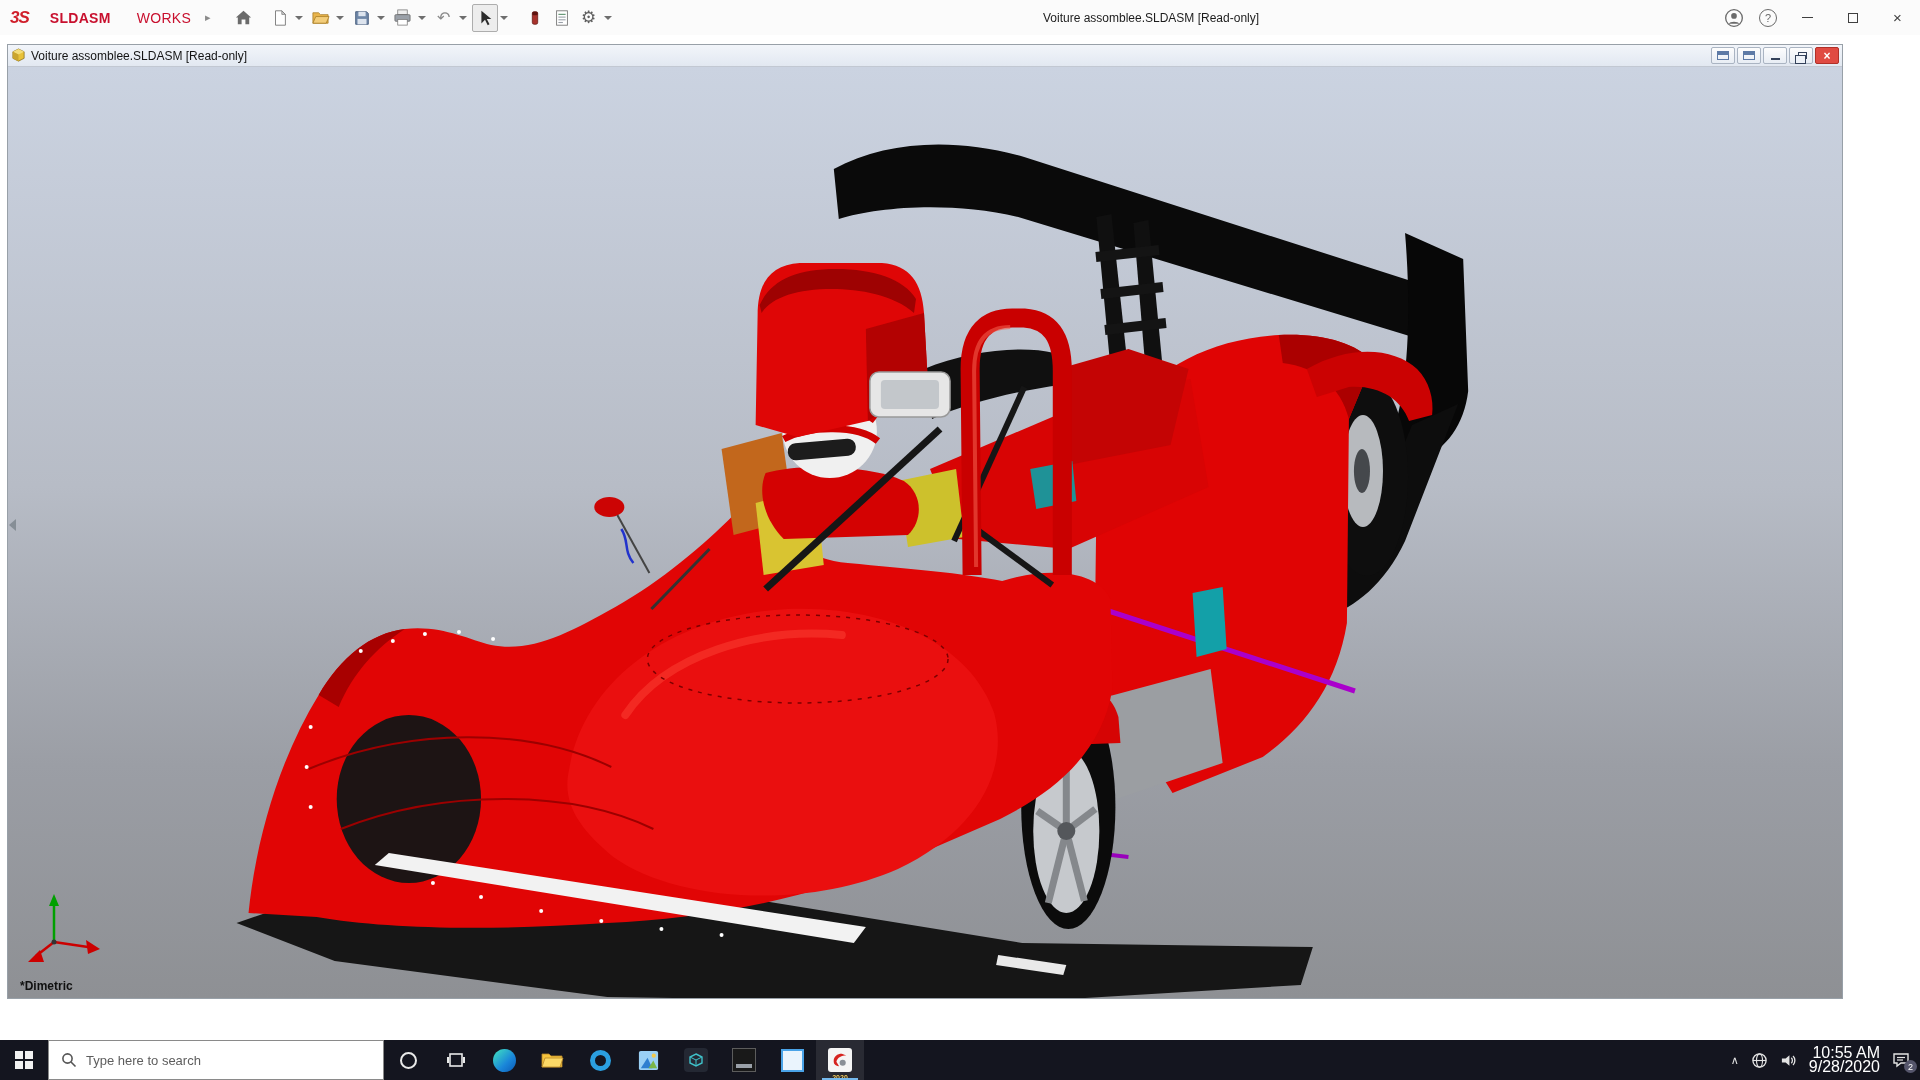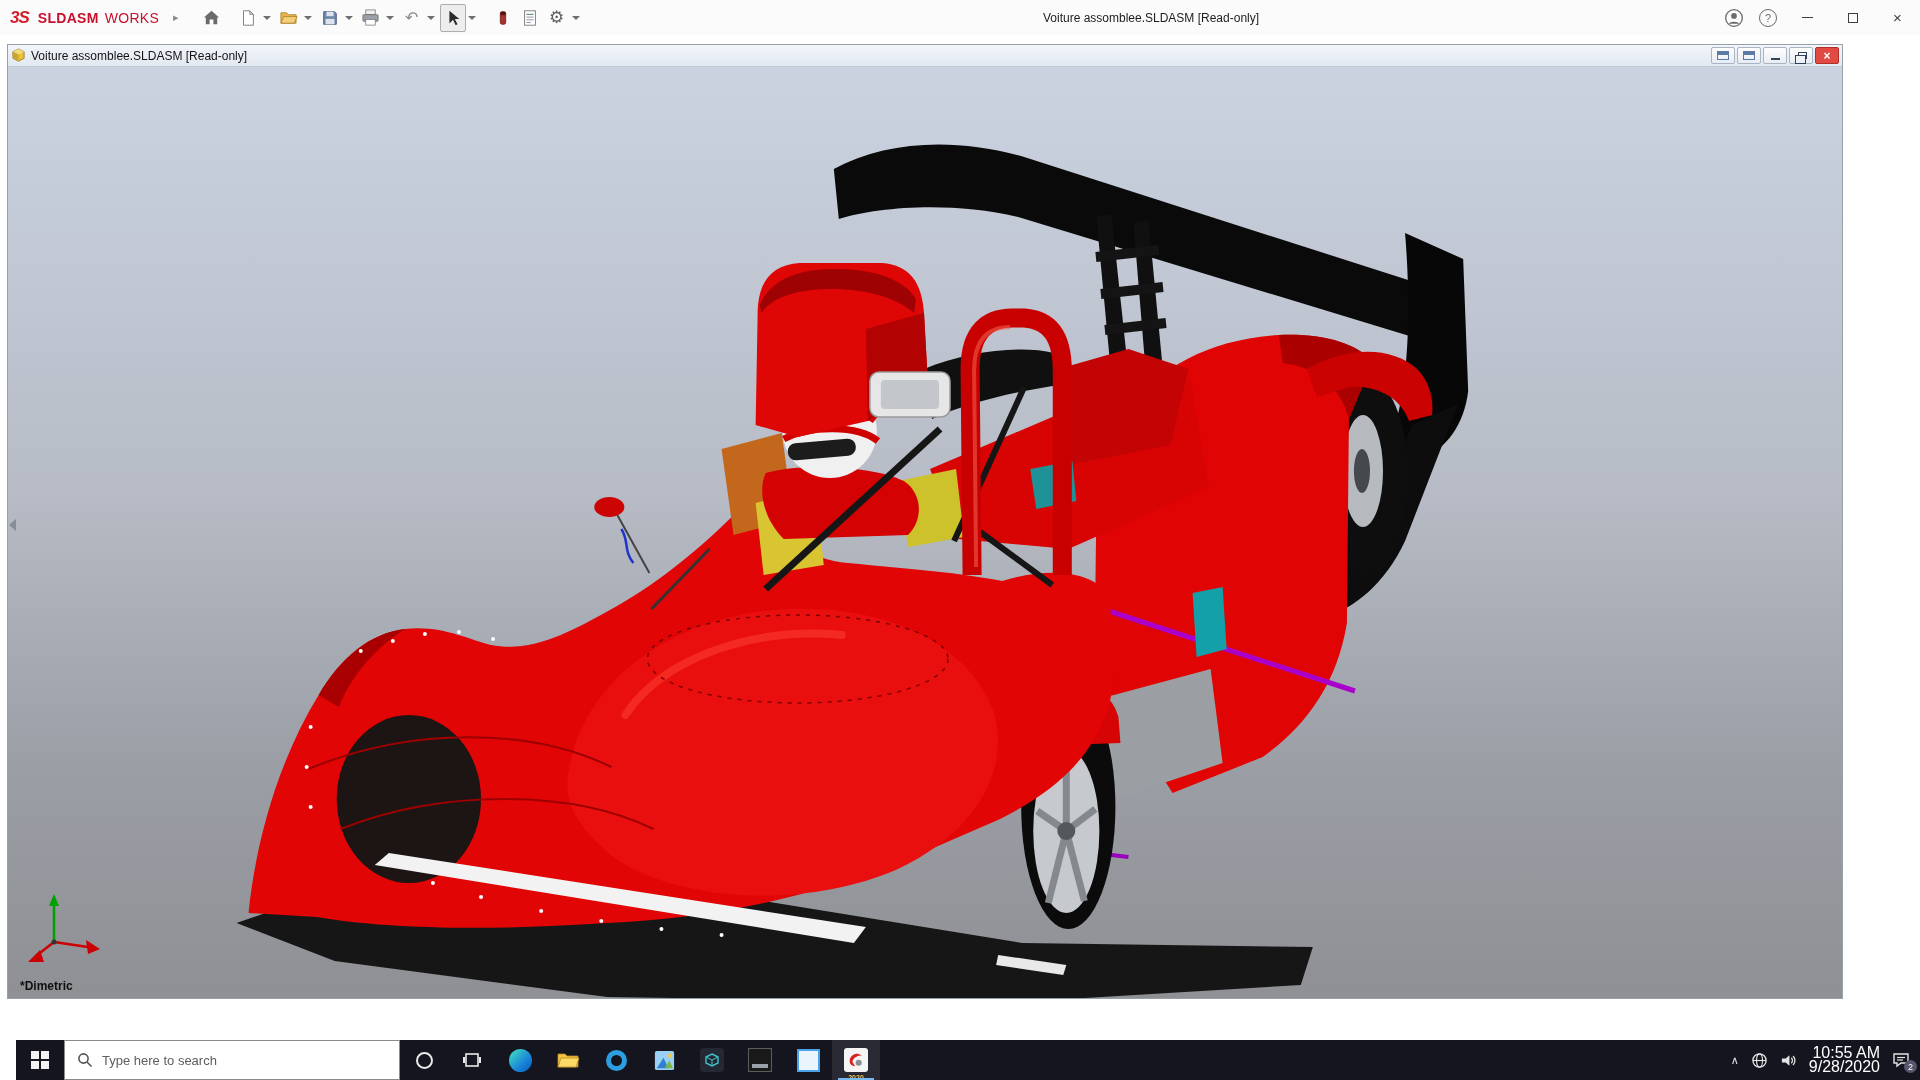--- a/index.html
+++ b/index.html
@@ -1,24 +1,24 @@
 <!DOCTYPE html>
 <html><head>
 <meta charset="utf-8">
 <style>
   * { margin:0; padding:0; box-sizing:border-box; }
   html,body { width:1920px; height:1080px; overflow:hidden;
     font-family:"Liberation Sans","DejaVu Sans",sans-serif; background:#fff; }
 
   
   .appbar { position:relative; height:35px; background:#fbfbfb; display:flex; align-items:center; padding:0 0 0 10px; }
-  .brand { display:flex; align-items:baseline; gap:6px; }
+  .brand { display:flex; align-items:baseline; gap:18px; }
   .brand-logo { font-style:italic; font-weight:900; font-size:17px; color:#d01f2b; letter-spacing:-1px; }
   .brand-solid { font-weight:700; font-size:14px; color:#c8102e; margin-left:3px; letter-spacing:.3px; }
-  .brand-works { font-weight:400; font-size:14px; color:#c8102e; letter-spacing:.3px; }
+  .brand-works { font-weight:400; font-size:14px; color:#c8102e; letter-spacing:.3px;margin-left:8px; }
   .logo-arrow { color:#8a8a8a; font-size:11px; margin-left:14px; }
   .tools { display:flex; align-items:center; margin-left:20px; gap:1px; }
   .tool-btn { height:28px; min-width:26px; display:flex; align-items:center; justify-content:center; padding:0 2px; border-radius:2px; }
   .tool-btn svg { display:block; }
   .caret { width:0; height:0; border-left:4px solid transparent; border-right:4px solid transparent; border-top:4px solid #6e6e6e; margin:0 4px 0 1px; }
   .tool-sep { width:8px; }
   .glyph { font-size:16px; color:#8a8a8a; }
   .gear-glyph { font-size:17px; color:#5f5f5f; }
   .select-box { border:1px solid #adadad; background:#ededed; }
   .app-title { position:absolute; left:1151px; top:0; height:35px; transform:translateX(-50%);
@@ -51,21 +51,21 @@
 
   .viewport { position:relative; width:100%; height:931px; overflow:hidden;
     background:linear-gradient(180deg,#cbd3e1 0%,#b7bcc6 45%,#9b9ea5 75%,#8e9094 100%);padding-left:40px; }
   .viewport > svg.scene { position:absolute; inset:0; width:100%; height:100%; }
   .triad { position:absolute; left:14px; bottom:26px; }
   .view-label { position:absolute; left:12px; bottom:5px; font-size:12px; font-weight:700; color:#101010; }
   .collapse-handle { position:absolute; left:1px; top:452px; width:0; height:0;
     border-top:6px solid transparent; border-bottom:6px solid transparent; border-right:7px solid #868e96; }
 
   
-  .taskbar { position:absolute; left:16px; right:0; bottom:0; height:40px; background:#14151f;
+  .taskbar { position:absolute; left:0; right:0; bottom:0; height:40px; background:#14151f;
     display:flex; align-items:stretch; z-index:5; }
   .tb-start { width:48px; display:flex; align-items:center; justify-content:center; }
   .win-logo { display:grid; grid-template-columns:8px 8px; grid-template-rows:8px 8px; gap:1.5px; }
   .win-logo span { background:#f2f2f2; }
   .tb-search { width:336px; background:#fff; border:1px solid #8a8a8a; display:flex; align-items:center;
     gap:9px; padding-left:12px; }
   .tb-search input { border:none; outline:none; font-size:13px; color:#4a4a4a; width:250px; background:transparent;
     font-family:"Liberation Sans","DejaVu Sans",sans-serif; }
   .tb-search input::placeholder { color:#5d5d5d; opacity:1; }
   .tb-slot { width:48px; display:flex; align-items:center; justify-content:center; position:relative; }

